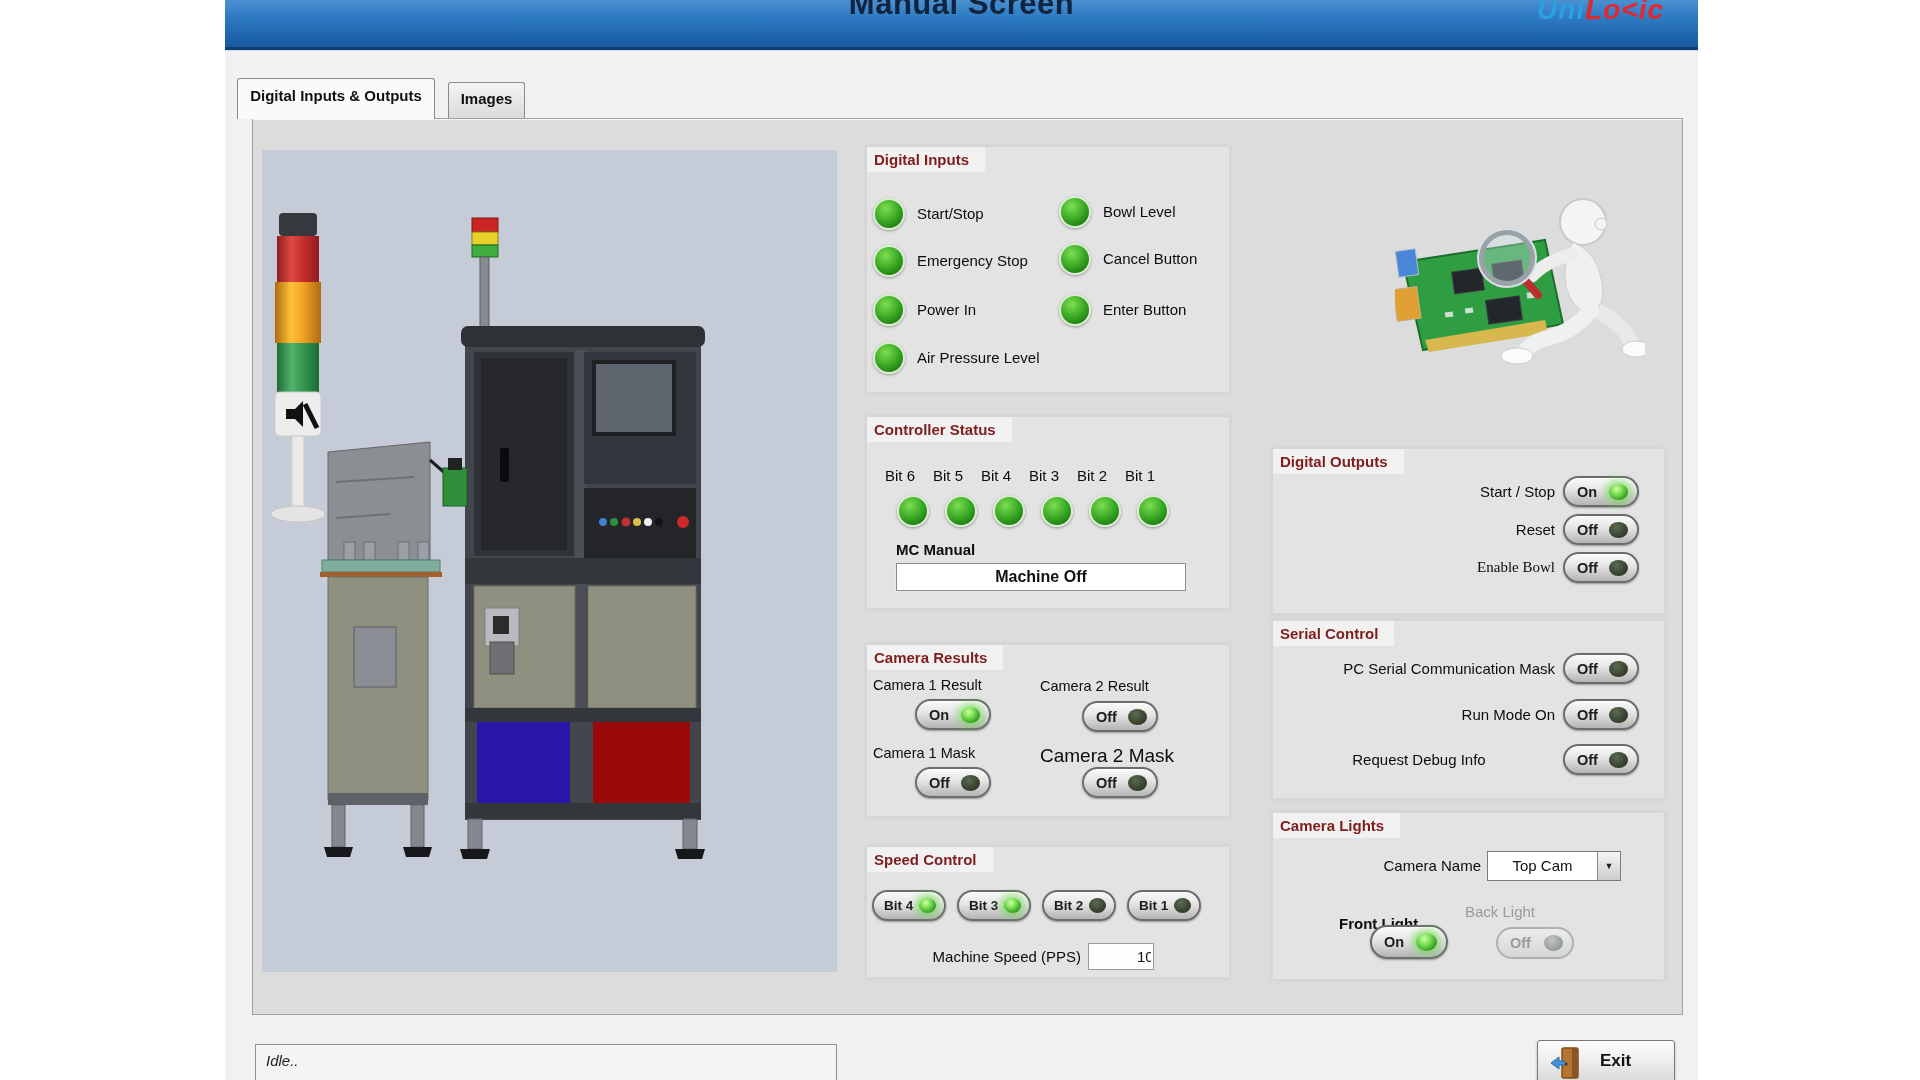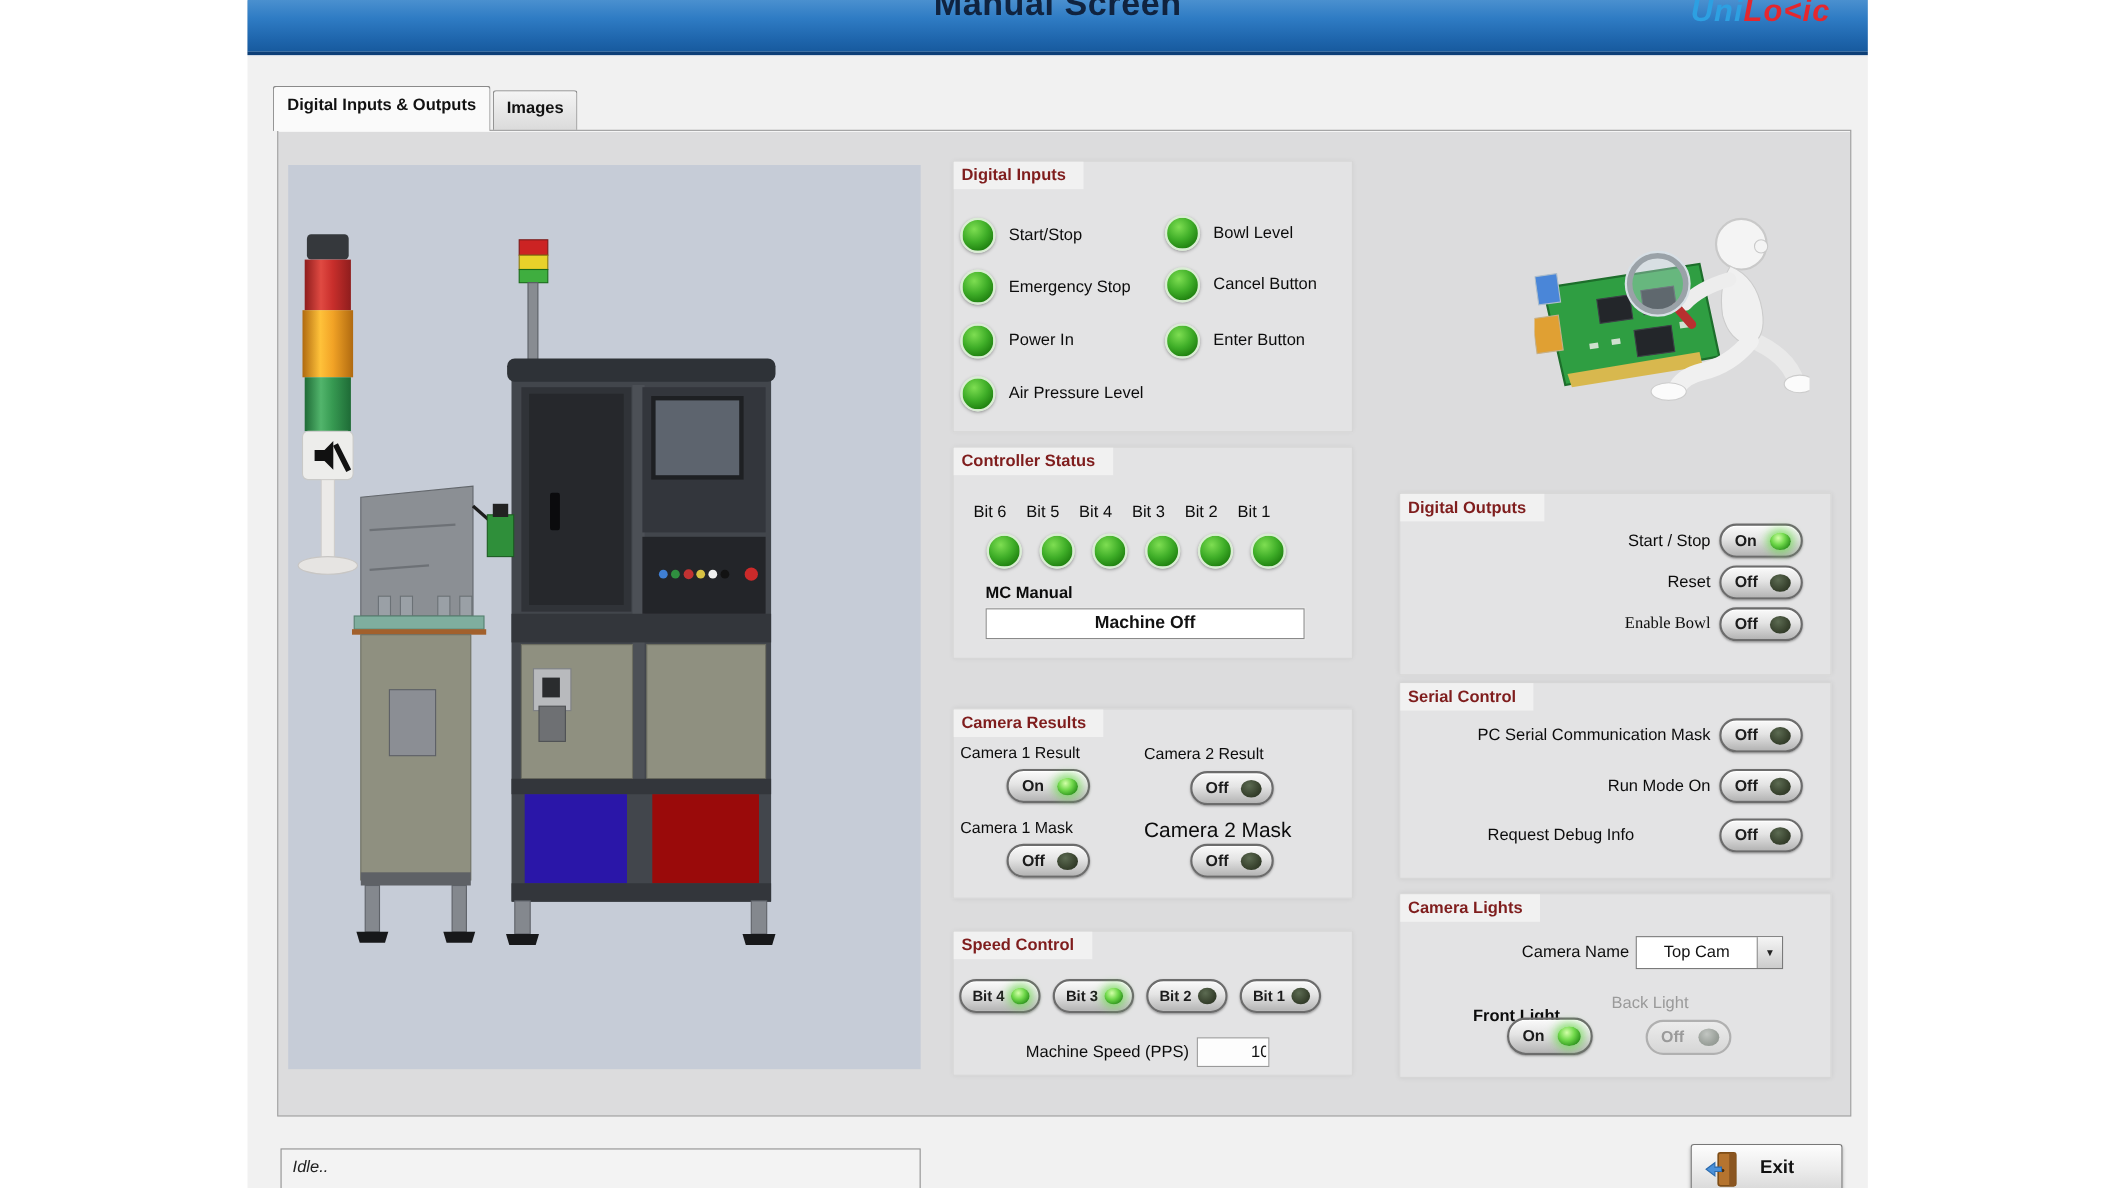--- a/index.html
+++ b/index.html
@@ -16,21 +16,21 @@
                 font-size:31px;font-weight:bold;color:#10233f;letter-spacing:.5px;}
   .header-sub{position:absolute;left:0;right:0;top:23px;text-align:center;
               font-size:13.5px;color:#ffffff;}
   .logo{position:absolute;right:34px;top:-6px;font-size:28px;font-weight:800;
         letter-spacing:1px;font-style:italic;}
   .logo .lg-blue{color:#2da0e2;}
   .logo .lg-red{color:#e4272e;}
   
   .tab{position:absolute;box-sizing:border-box;border:1px solid #8a8a8a;border-bottom:none;
        border-radius:3px 3px 0 0;font-weight:bold;font-size:15px;text-align:center;color:#111;}
-  .tab-active{left:248px;top:78px;width:198px;height:41px;background:#fafafa;z-index:3;line-height:34px;}
+  .tab-active{left:237px;top:78px;width:198px;height:41px;background:#fafafa;z-index:3;line-height:34px;}
   .tab-inactive{left:448px;top:82px;width:77px;height:37px;z-index:1;line-height:32px;
                 background:linear-gradient(180deg,#f4f4f4,#dadada);}
   
   .main-panel{position:absolute;left:252px;top:118px;width:1431px;height:897px;
               background:#dcdcdd;border:1px solid #a0a0a0;box-sizing:border-box;z-index:2;
               box-shadow:inset 0 1px 0 #f5f5f5;}
   .machine-panel{position:absolute;left:262px;top:150px;width:575px;height:822px;
                  background:#c6ccd7;z-index:3;}
   .machine-panel svg{display:block;width:100%;height:100%;}
   
@@ -241,21 +241,21 @@
     <div class="led" style="left:6px;top:195px;"></div>
     <div class="lbl" style="left:50px;top:202px;">Air Pressure Level</div>
     <div class="led" style="left:192px;top:49px;"></div>
     <div class="lbl" style="left:236px;top:56px;">Bowl Level</div>
     <div class="led" style="left:192px;top:96px;"></div>
     <div class="lbl" style="left:236px;top:103px;">Cancel Button</div>
     <div class="led" style="left:192px;top:147px;"></div>
     <div class="lbl" style="left:236px;top:154px;">Enter Button</div>
   </div>
 
-  <div class="group" style="left:866px;top:406px;width:364px;height:193px;">
+  <div class="group" style="left:866px;top:416px;width:364px;height:193px;">
     <div class="group-title">Controller Status</div>
     <div class="lbl lbl-c" style="left:18px;top:50px;width:56px;">Bit 6</div>
     <div class="lbl lbl-c" style="left:66px;top:50px;width:56px;">Bit 5</div>
     <div class="lbl lbl-c" style="left:114px;top:50px;width:56px;">Bit 4</div>
     <div class="lbl lbl-c" style="left:162px;top:50px;width:56px;">Bit 3</div>
     <div class="lbl lbl-c" style="left:210px;top:50px;width:56px;">Bit 2</div>
     <div class="lbl lbl-c" style="left:258px;top:50px;width:56px;">Bit 1</div>
     <div class="led" style="left:30px;top:78px;"></div>
     <div class="led" style="left:78px;top:78px;"></div>
     <div class="led" style="left:126px;top:78px;"></div>

